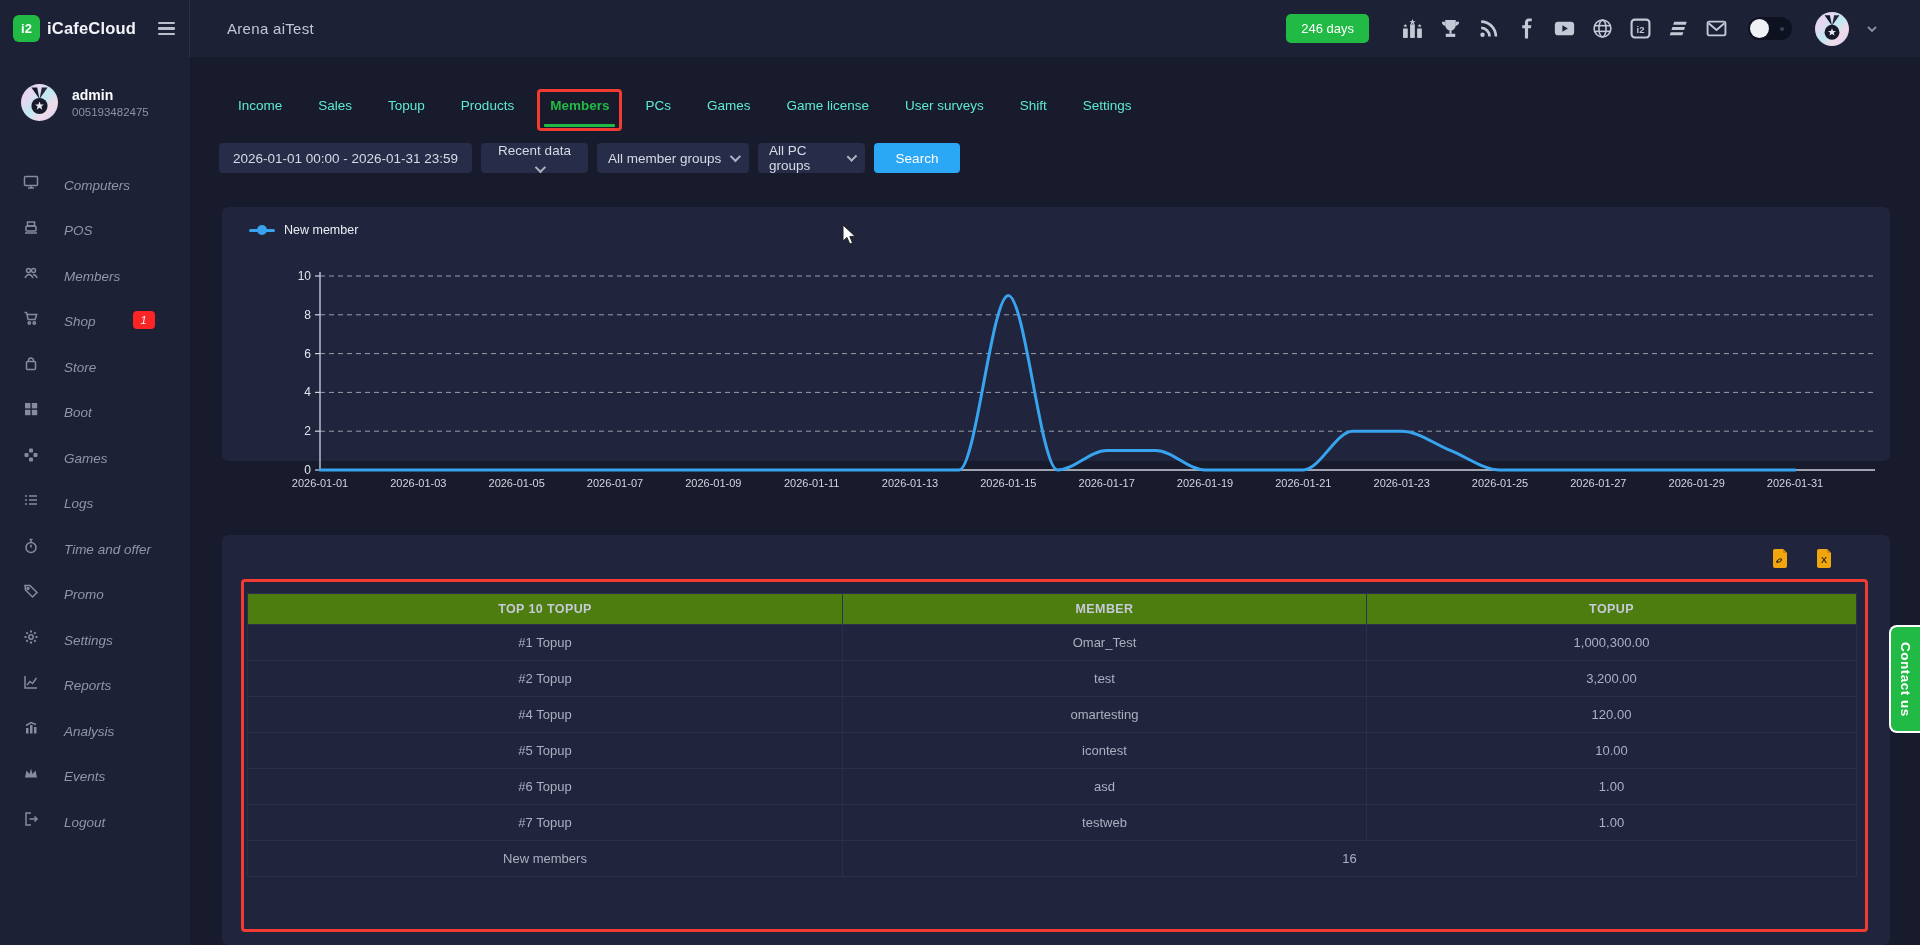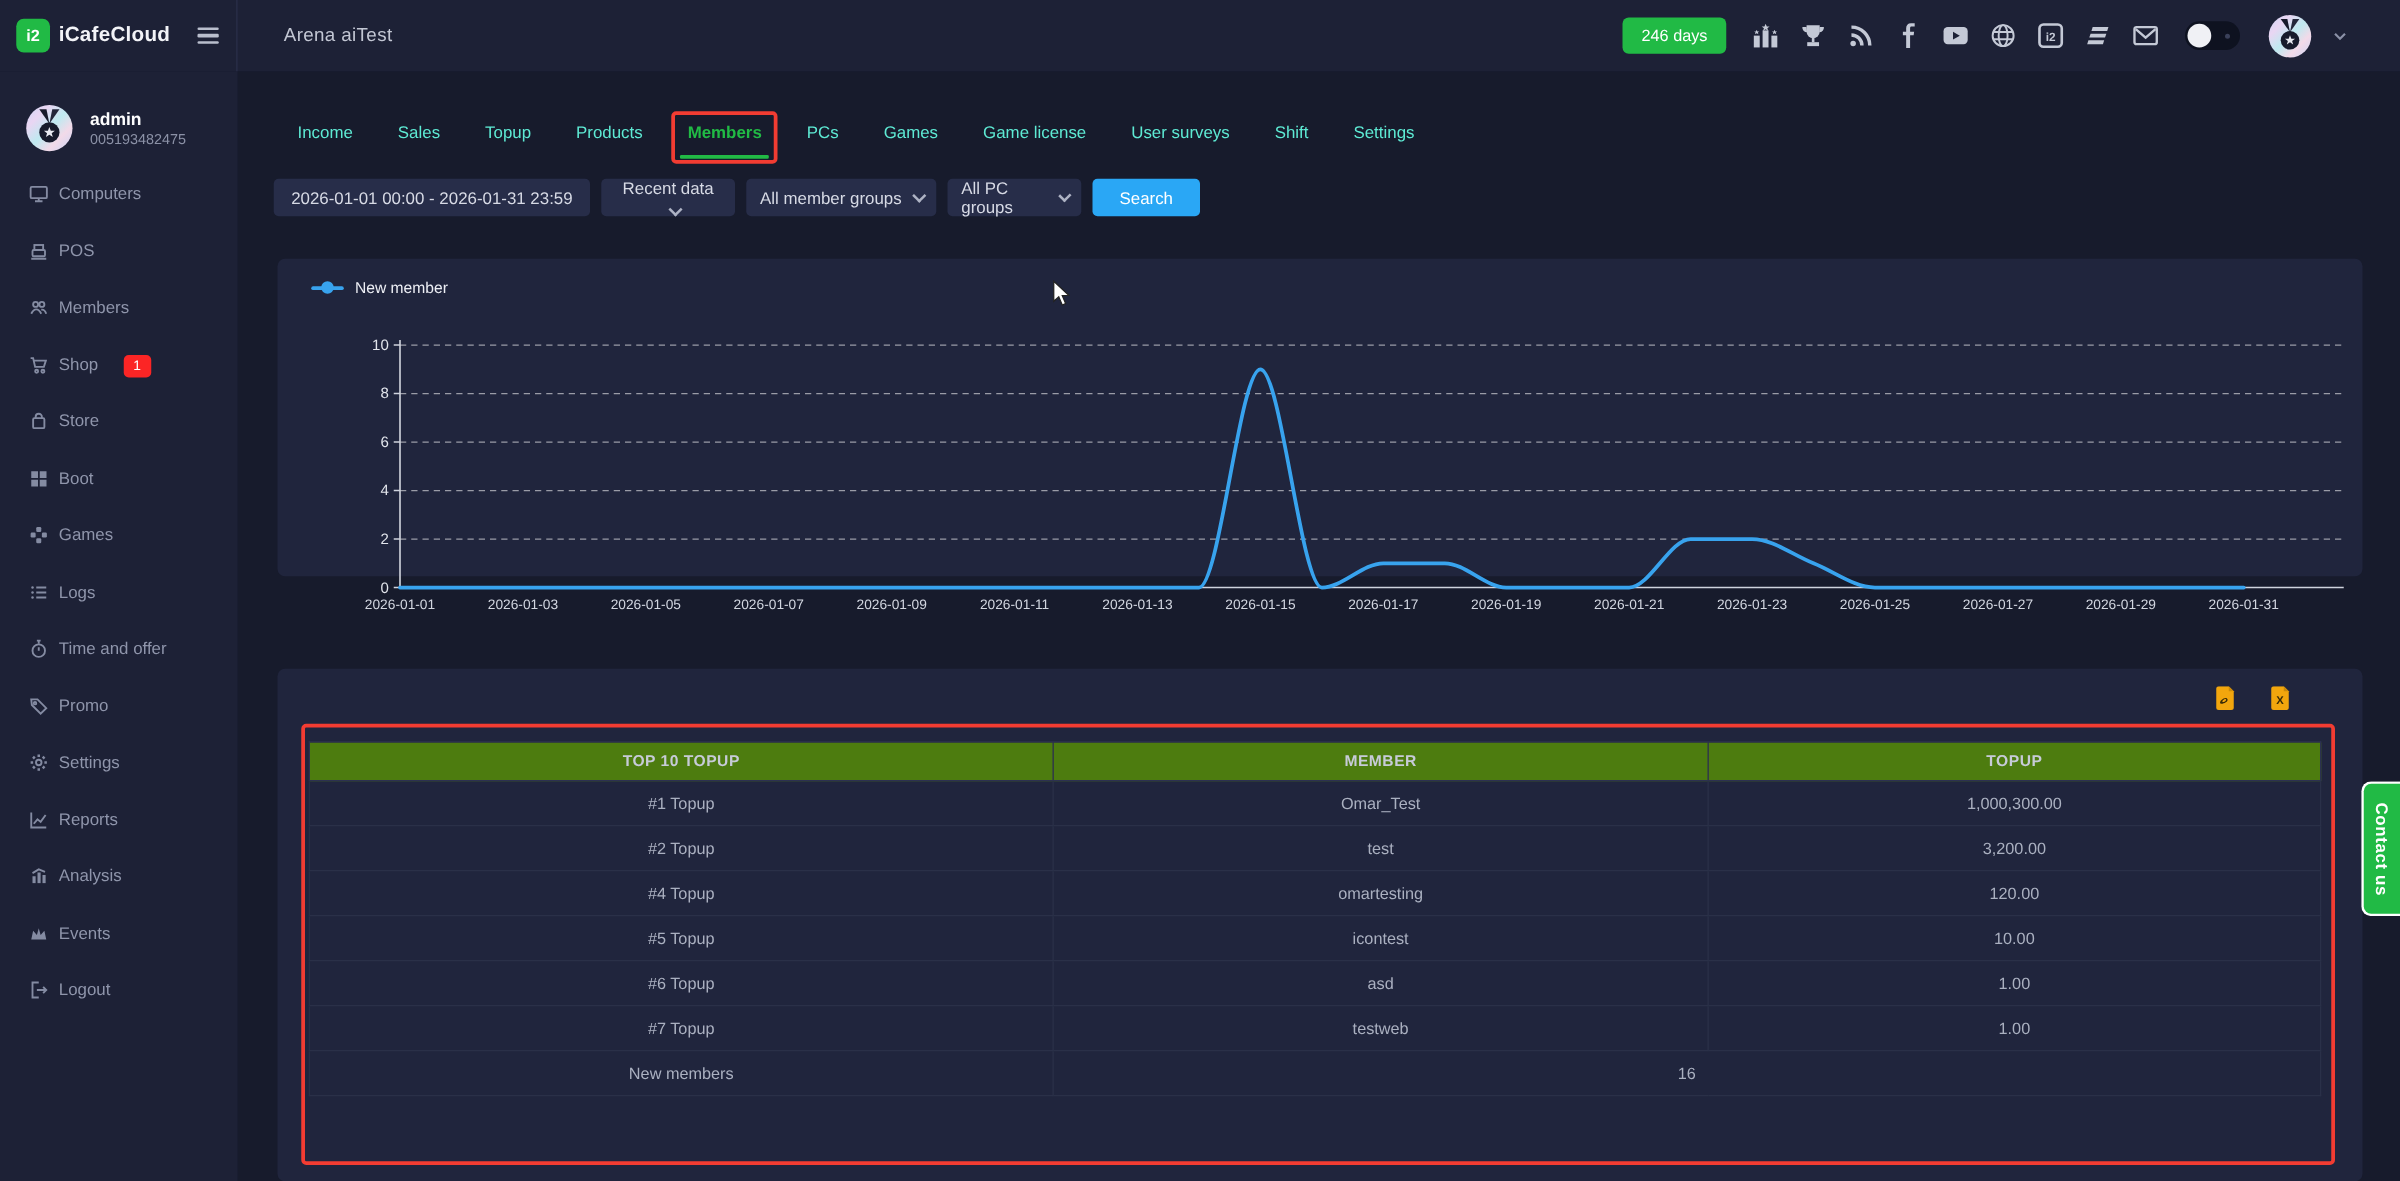--- a/index.html
+++ b/index.html
@@ -8,38 +8,38 @@
 
   
   .topbar { position:absolute; left:0; top:0; width:1920px; height:57px; background:#1d2136; display:flex; align-items:center; z-index:30; }
   .topbar-left { width:190px; height:100%; display:flex; align-items:center; padding-left:13px; border-right:1px solid #2a2f4a; }
   .logo-badge { width:27px; height:27px; border-radius:6px; background:#21ba45; color:#fff; font-weight:bold; font-size:13px; display:flex; align-items:center; justify-content:center; }
   .brand { margin-left:7px; font-size:16.5px; font-weight:bold; color:#f2f3f7; letter-spacing:.2px; }
   .hamburger { margin-left:auto; margin-right:14px; cursor:pointer; display:flex; flex-direction:column; gap:3px; }
   .hamburger span { display:block; width:17px; height:2.5px; background:#b9becd; border-radius:1px; }
   .page-title { margin-left:37px; font-size:15px; color:#c3c7d4; letter-spacing:.3px; }
   .topbar-right { margin-left:auto; display:flex; align-items:center; gap:17px; padding-right:42px; }
-  .days-badge { background:#21ba45; color:#fff; font-size:13px; padding:7px 15px; border-radius:5px; cursor:pointer; margin-right:4px; }
+  .days-badge { background:#21ba45; color:#fff; font-size:13px; padding:7px 15px; border-radius:5px; cursor:pointer; margin-right:16px; }
   .tb-icon { width:21px; height:21px; display:flex; align-items:center; justify-content:center; cursor:pointer; }
   .tb-icon svg { display:block; }
   .toggle { width:44px; height:23px; background:#0e1220; border-radius:12px; position:relative; cursor:pointer; margin-left:4px; }
   .toggle .knob { position:absolute; left:2px; top:2px; width:19px; height:19px; border-radius:50%; background:#f0f1f5; }
   .toggle .dot { position:absolute; right:8px; top:10px; width:4px; height:4px; border-radius:50%; background:#3a4059; }
   .avatar { border-radius:50%; background:linear-gradient(135deg,#cdd6f6 0%,#e9d6f3 25%,#bfe9f0 50%,#f2dae9 72%,#ccd5f5 100%); display:flex; align-items:center; justify-content:center; overflow:hidden; cursor:pointer; }
   .avatar-top { width:34px; height:34px; margin-left:6px; }
   .chev { width:12px; height:12px; cursor:pointer; }
 
   
   .sidebar { position:absolute; left:0; top:57px; width:190px; bottom:0; background:#1d2136; z-index:20; }
   .profile { height:72px; display:flex; align-items:center; gap:14px; padding-left:21px; padding-top:18px; }
   .avatar-side { width:37px; height:37px; flex:0 0 37px; }
   .profile .uname { font-size:14px; font-weight:bold; color:#fdfdfe; }
   .profile .uid { font-size:11.5px; color:#8b91a6; margin-top:3px; }
   .menu { margin-top:18px; }
-  .menu-item { height:45.5px; display:flex; align-items:flex-start; gap:8px; padding-left:23px; font-size:13.5px; color:#8f95ab; cursor:pointer; }
+  .menu-item { height:45.5px; display:flex; align-items:flex-end; gap:25px; padding-left:23px; font-size:13.5px; color:#8f95ab; cursor:pointer;font-style:italic; }
   .menu-item svg { flex:0 0 16px; }
   .menu-badge { background:#fb2525; color:#fff; font-size:11px; padding:3px 8px; border-radius:4px; margin-left:12px; }
 
   
   .main { position:absolute; left:190px; top:57px; right:0; bottom:0; background:#171b2c; }
   .tabs { position:absolute; left:48px; top:39px; display:flex; gap:36px; }
   .tab { font-size:13.5px; color:#5eead4; line-height:20px; cursor:pointer; white-space:nowrap; position:relative; }
   .tab.active { color:#21ba45; font-weight:bold; }
   .tab.active::after { content:""; position:absolute; left:-6px; right:-6px; bottom:-11px; height:3px; background:#21ba45; border-radius:1px; }
 

